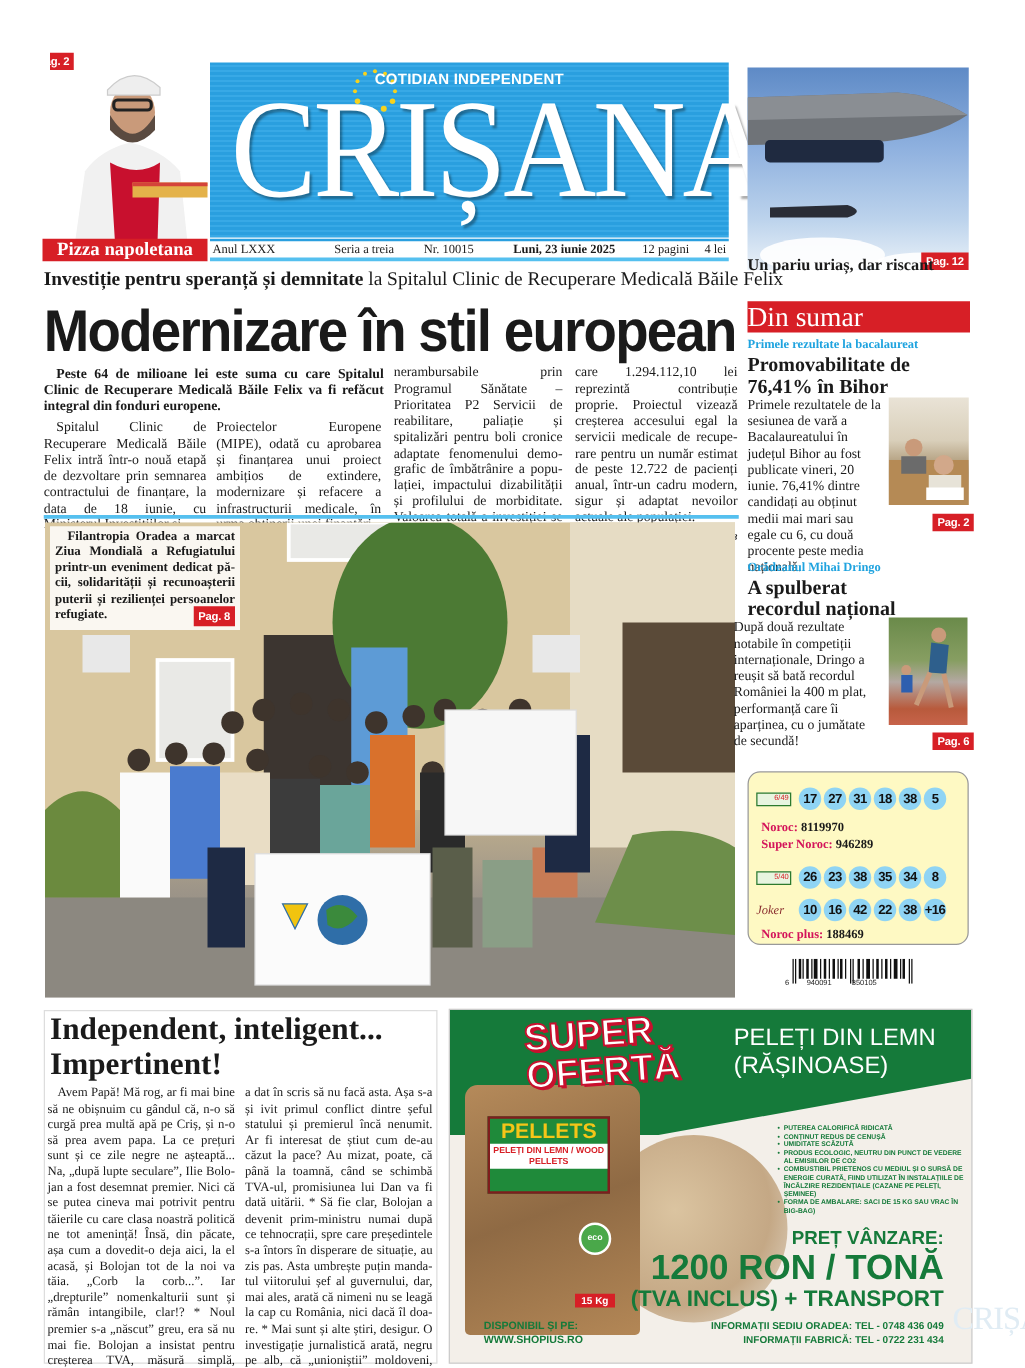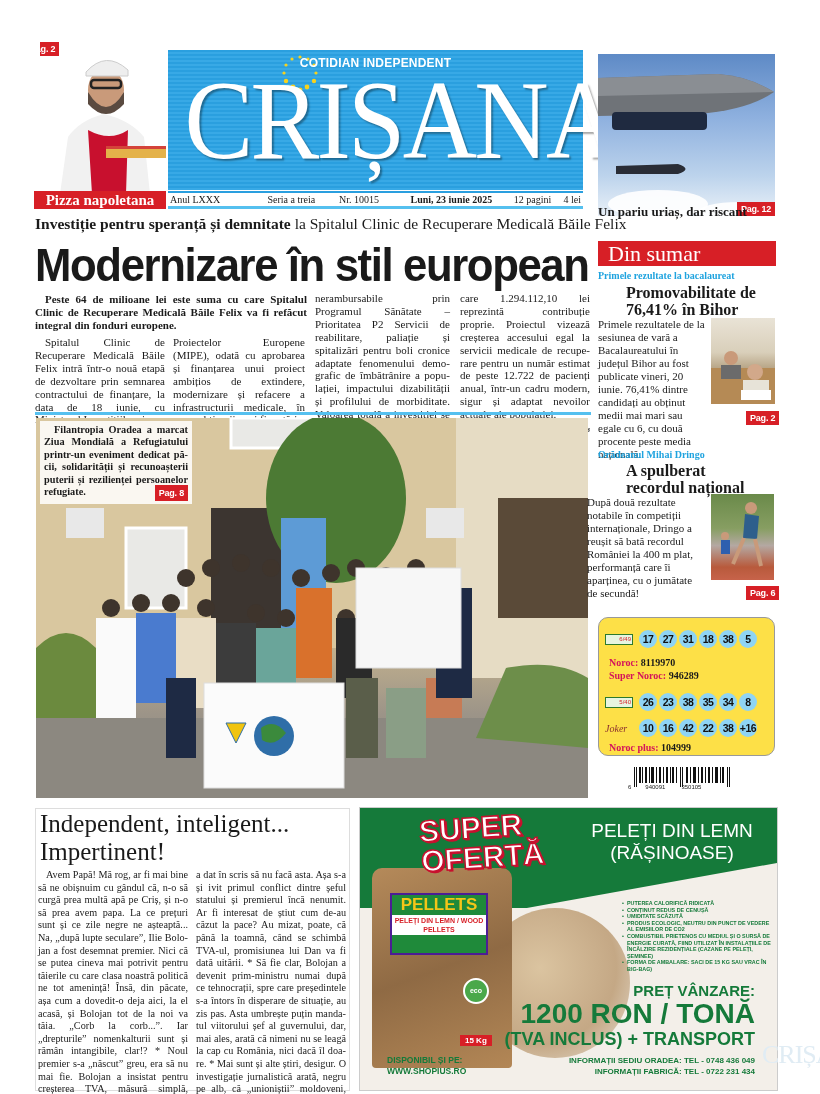--- a/index.html
+++ b/index.html
@@ -26,47 +26,47 @@
   #col4 { left: 460px; top: 292px; width: 130px; }
   .cont { font-style: italic; font-weight: bold; font-size: 7px; float: right; margin-top: 3px; }
   #lead-rule { left: 35px; top: 412px; width: 556px; height: 3px; background: #55c0ef; }
   
   #photo { left: 36px; top: 418px; width: 552px; height: 380px; overflow: hidden; background: linear-gradient(180deg,#d7c7a2 0%,#cdb98f 55%,#9c9488 78%,#8a867e 100%); }
   #photo-caption { left: 40px; top: 421px; width: 152px; background: rgba(255,255,255,0.85); padding: 3px 4px; font-weight: bold; font-size: 10.3px; line-height: 12.4px; text-align: justify; text-indent: 10px; }
   
   #plane-photo { left: 598px; top: 42px; width: 177px; height: 162px; overflow: hidden; background: linear-gradient(180deg,#5e8ac6 0%,#8fb1df 40%,#bcd3ec 75%,#eaf1f8 100%); margin-top: 12px; }
   .sidehead { position: absolute; font-weight: bold; }
   #side1-title { left: 598px; top: 203px; width: 180px; font-size: 13px; line-height: 18px; }
-  #din-sumar { left: 598px; top: 241px; width: 178px; height: 25px; background: #d71f26; color: #fff; font-size: 22px; line-height: 25px; padding-left: 10px; }
+  #din-sumar { left: 598px; top: 241px; width: 178px; height: 25px; background: #d71f26; color: #fff; font-size: 22px; line-height: 25px; }
   .side-kicker { position: absolute; color: #1fa3df; font-weight: bold; font-size: 10px; }
-  .side-title { position: absolute; font-weight: bold; font-size: 16px; line-height: 17px; margin-left: 28px; }
+  .side-title { position: absolute; font-weight: bold; font-size: 16px; line-height: 17px; }
   .side-text { position: absolute; font-size: 11px; line-height: 13px; }
   #bac-photo { left: 711px; top: 318px; width: 64px; height: 86px; background: linear-gradient(180deg,#e9e3d6 0%,#d9cfba 40%,#a38b66 70%,#c49d6a 100%); overflow: hidden; }
   #run-photo { left: 711px; top: 494px; width: 63px; height: 86px; background: linear-gradient(180deg,#6a8a4a 0%,#879e62 40%,#b4a8a2 60%,#b85a3c 85%,#c7634a 100%); overflow: hidden; }
   
-  #lottery { left: 598px; top: 617px; width: 177px; height: 139px; border: 1px solid #999; border-radius: 10px; background: #fde047; }
+  #lottery { left: 598px; top: 617px; width: 177px; height: 139px; border: 1px solid #999; border-radius: 10px; background: #fef9c3; }
   .lot-row { position: absolute; left: 6px; display: flex; align-items: center; gap: 2px; }
   .ball { width: 18px; height: 18px; border-radius: 50%; background: #8fd4f4; font-family: "Liberation Sans", sans-serif; font-weight: bold; font-size: 10.5px; line-height: 18px; text-align: center; color: #111; letter-spacing: -0.5px; }
   .lot-logo { width: 28px; height: 11px; border: 1.5px solid #2d7a2d; background: #e8f5e0; font-family: "Liberation Sans", sans-serif; font-size: 6px; color: #d71f26; line-height: 9px; text-align: right; padding-right: 1px; margin-right: 4px; }
   .joker { width: 28px; font-family: "Liberation Serif", serif; font-size: 10px; font-style: italic; color: #8b2f2f; margin-right: 4px; }
   .lot-label { position: absolute; left: 10px; font-weight: bold; font-size: 10px; }
   .lot-label .lbl { color: #d4145a; }
   #barcode { left: 628px; top: 767px; width: 112px; height: 28px; }
   
   #editorial { left: 35px; top: 808px; width: 315px; height: 283px; border: 1px solid #ddd; }
-  #ed-title { left: 40px; top: 810px; width: 310px; font-weight: normal; font-size: 25px; line-height: 28px; }
+  #ed-title { left: 40px; top: 810px; width: 310px; font-weight: bold; font-size: 25px; line-height: 28px; }
   #ed-col1 { left: 38px; top: 869px; width: 150px; text-indent: 8px; font-size: 10.2px; line-height: 12.6px; }
   #ed-col2 { left: 196px; top: 869px; width: 150px; font-size: 10.2px; line-height: 12.6px; }
   
   #ad { left: 359px; top: 807px; width: 419px; height: 284px; border: 1px solid #ccc; overflow: hidden; background: #f3efe9; }
   #ad .green { position: absolute; left: 0; top: 0; width: 100%; height: 100px; background: #157a3a; clip-path: polygon(0 0,100% 0,100% 55%,40% 100%,0 100%); }
-  #ad .title { position: absolute; right: 20px; top: 12px; color: #fff; font-family: "Liberation Sans", sans-serif; font-size: 19px; line-height: 22px; text-align: center; width: 170px; }
+  #ad .title { position: absolute; right: 20px; top: 12px; color: #fff; font-family: "Liberation Sans", sans-serif; font-size: 19px; line-height: 22px; text-align: left; width: 170px; }
   #ad .super { position: absolute; left: 60px; top: 4px; font-family: "Liberation Sans", sans-serif; font-weight: bold; font-size: 30px; line-height: 30px; color: #fff; -webkit-text-stroke: 1.5px #c8102e; text-shadow: 2px 2px 0 #c8102e; transform: rotate(-4deg); }
   #ad .bag { position: absolute; left: 12px; top: 60px; width: 140px; height: 200px; background: linear-gradient(160deg,#b58a5a,#8f6a44 50%,#b38756); border-radius: 10px 10px 4px 4px; }
-  #ad .bag-label { position: absolute; left: 30px; top: 85px; width: 98px; height: 62px; background: #1f8a3a; border: 2px solid #4c1d95; }
+  #ad .bag-label { position: absolute; left: 30px; top: 85px; width: 98px; height: 62px; background: #1f8a3a; border: 2px solid #7f1d1d; }
   #ad .bag-label .pl { color: #f5c518; font-family: "Liberation Sans", sans-serif; font-weight: bold; font-size: 17px; text-align: center; line-height: 20px; }
   #ad .bag-label .sub { background: #fff; color: #d71f26; font-family: "Liberation Sans", sans-serif; font-weight: bold; font-size: 7px; text-align: center; line-height: 9px; padding: 1px; }
   #ad .bag-weight { position: absolute; left: 100px; top: 227px; background: #d71f26; color: #fff; font-family: "Liberation Sans", sans-serif; font-weight: bold; font-size: 8px; padding: 1px 5px; }
   #ad .eco { position: absolute; left: 103px; top: 170px; width: 26px; height: 26px; border-radius: 50%; background: #4aa84a; border: 2px solid #fff; color: #fff; font-family: "Liberation Sans", sans-serif; font-weight: bold; font-size: 7px; text-align: center; line-height: 22px; }
   #ad .heap { position: absolute; left: 120px; top: 100px; width: 150px; height: 150px; border-radius: 50%; background: radial-gradient(circle at 40% 40%,#d8bf98,#bfa07a 60%,#e9e2d6 100%); opacity: 0.9; }
   #ad ul { position: absolute; left: 262px; top: 92px; width: 155px; list-style: none; font-family: "Liberation Sans", sans-serif; font-weight: bold; font-size: 5.4px; line-height: 6.6px; color: #157a3a; }
   #ad ul li { padding-left: 5px; position: relative; }
   #ad ul li::before { content: "•"; position: absolute; left: 0; }
   #ad .price-label { position: absolute; right: 22px; top: 174px; font-family: "Liberation Sans", sans-serif; font-weight: bold; font-size: 15px; color: #157a3a; }
   #ad .price { position: absolute; right: 22px; top: 192px; font-family: "Liberation Sans", sans-serif; font-weight: bold; font-size: 28px; line-height: 28px; color: #157a3a; white-space: nowrap; }
@@ -260,21 +260,21 @@
   </div>
   <div class="lot-row" style="top:101px;justify-content:space-between;">
     <div class="joker">Joker</div>
     <div class="ball">10</div>
     <div class="ball">16</div>
     <div class="ball">42</div>
     <div class="ball">22</div>
     <div class="ball">38</div>
     <div class="ball">+16</div>
   </div>
-  <div class="lot-label" style="top:124px;"><span class="lbl">Noroc plus:</span> <span>104999</span></div>
+  <div class="lot-label" style="top:124px;"><span class="lbl">Noroc plus:</span> <span>188469</span></div>
 </div>
 
 <div id="barcode" class="abs">
   <svg width="112" height="20" viewBox="0 0 112 20">
     <g fill="#111">
       <rect x="6" y="0" width="1" height="20"></rect>
         <rect x="8" y="0" width="1" height="20"></rect>
       <rect x="11" y="0" width="2" height="16"></rect>
         <rect x="14" y="0" width="1" height="16"></rect>
         <rect x="17" y="0" width="2" height="16"></rect>

